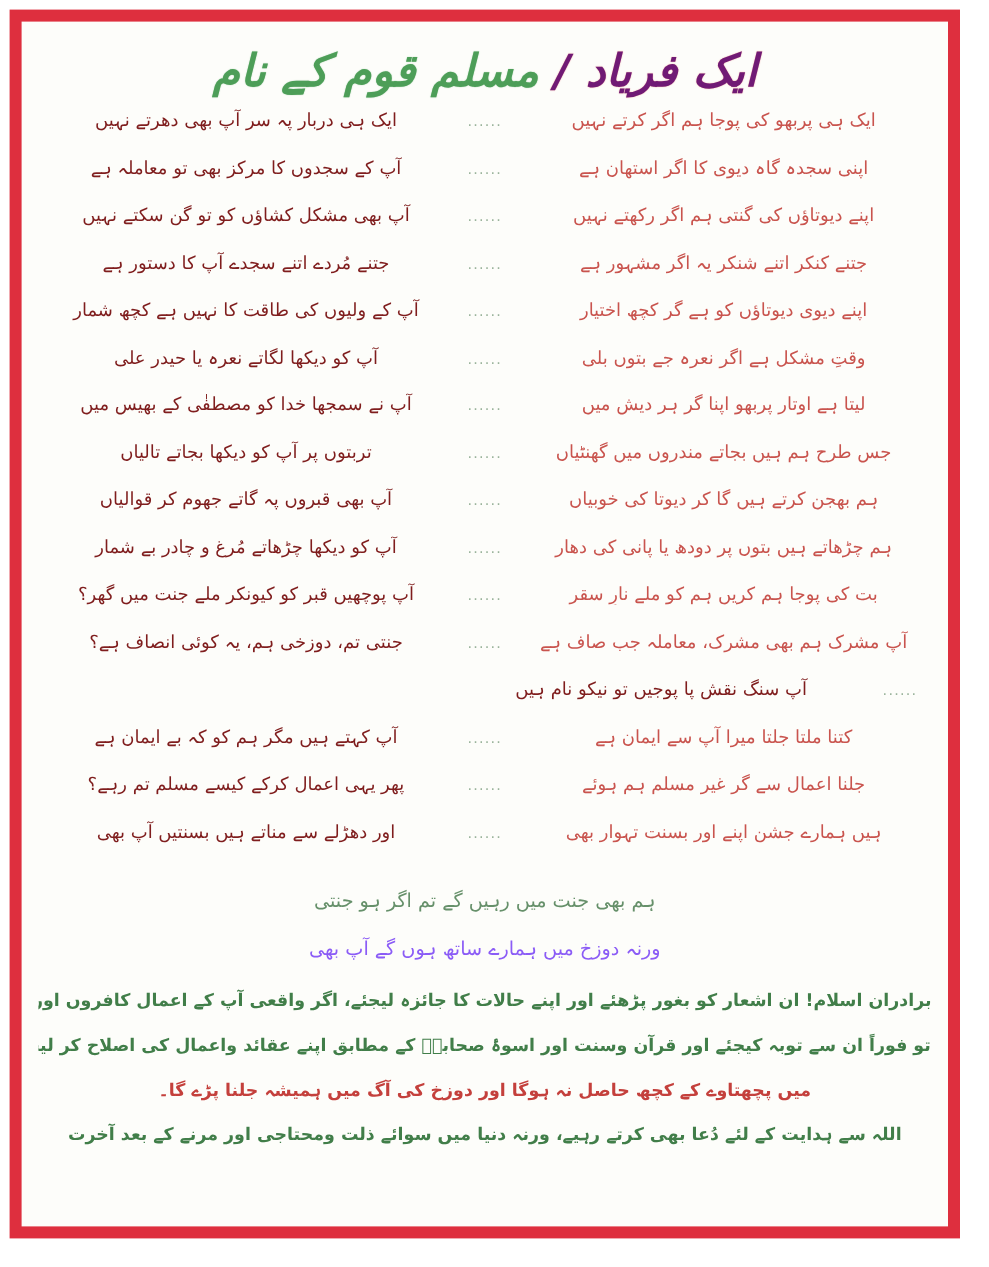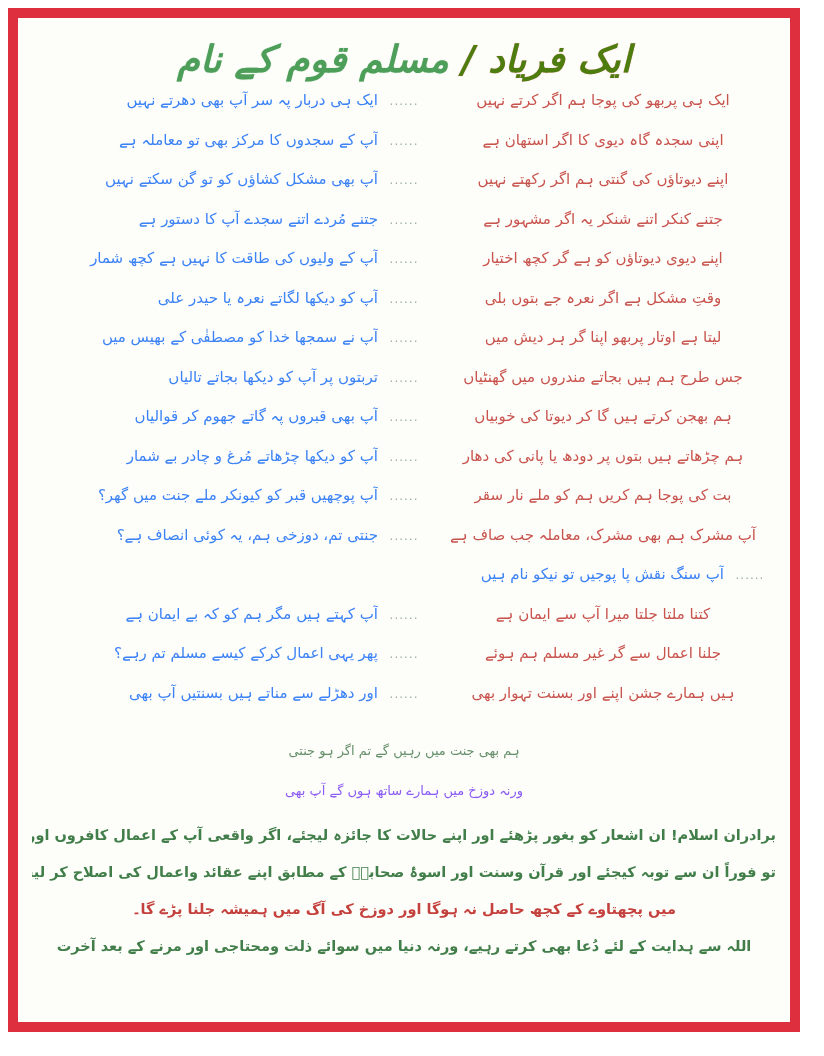--- a/index.html
+++ b/index.html
@@ -22,55 +22,55 @@
   
   .title {
     text-align: center;
     font-size: 37px;
     font-weight: bold;
     font-style: italic;
     margin: 12px 0 10px 0;
     letter-spacing: 1px;
     white-space: nowrap;
   }
-  .title .t-red   { color: #4d7c0f; text-shadow: 0 0 1px #e8938f; }
+  .title .t-red   { color: #701a75; text-shadow: 0 0 1px #e8938f; }
   .title .t-green { color: #4d9e58; text-shadow: 0 0 1px #9cc9a2; }
 
   
   .couplets { margin-top: 6px; }
   .row {
     display: flex;
     align-items: baseline;
     height: 39.5px;
     overflow: hidden;
   }
   .half {
     width: 46.5%;
     text-align: center;
     font-size: 15px;
     white-space: nowrap;
     overflow: hidden;
   }
   .half.red   { color: #c9544e; }
-  .half.green { color: #3b82f6; text-align: right; }
+  .half.green { color: #7f1d1d; }
   .dots {
     width: 7%;
     text-align: center;
     color: #9ab39b;
     font-size: 12px;
     letter-spacing: 1px;
     white-space: nowrap;
     overflow: hidden;
   }
 
   
   .closing { margin-top: 8px; }
   .closing-line {
     text-align: center;
-    font-size: 13px;
+    font-size: 16px;
     height: 40px;
     line-height: 40px;
     white-space: nowrap;
     overflow: hidden;
   }
   .closing-line.green { color: #66906a; }
   .closing-line.red   { color: #8b5cf6; }
 
   
   .footer { margin-top: 6px; }

